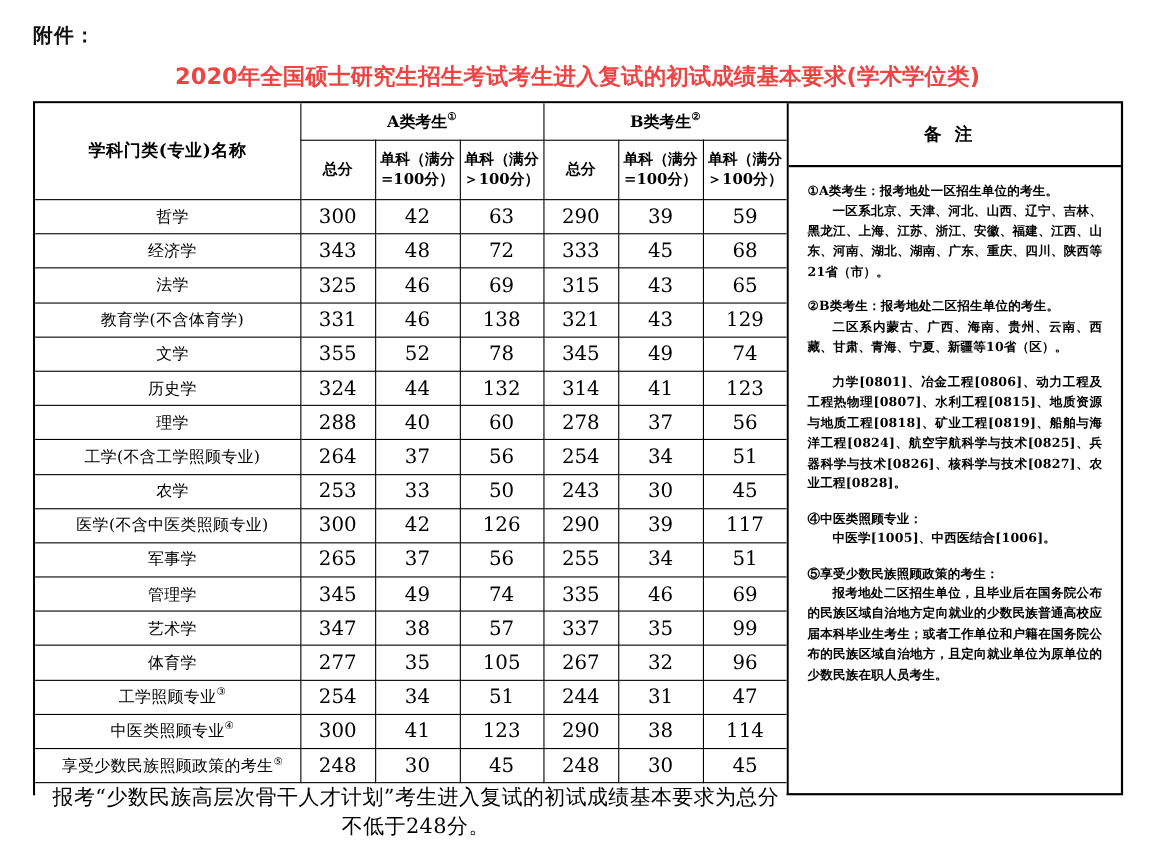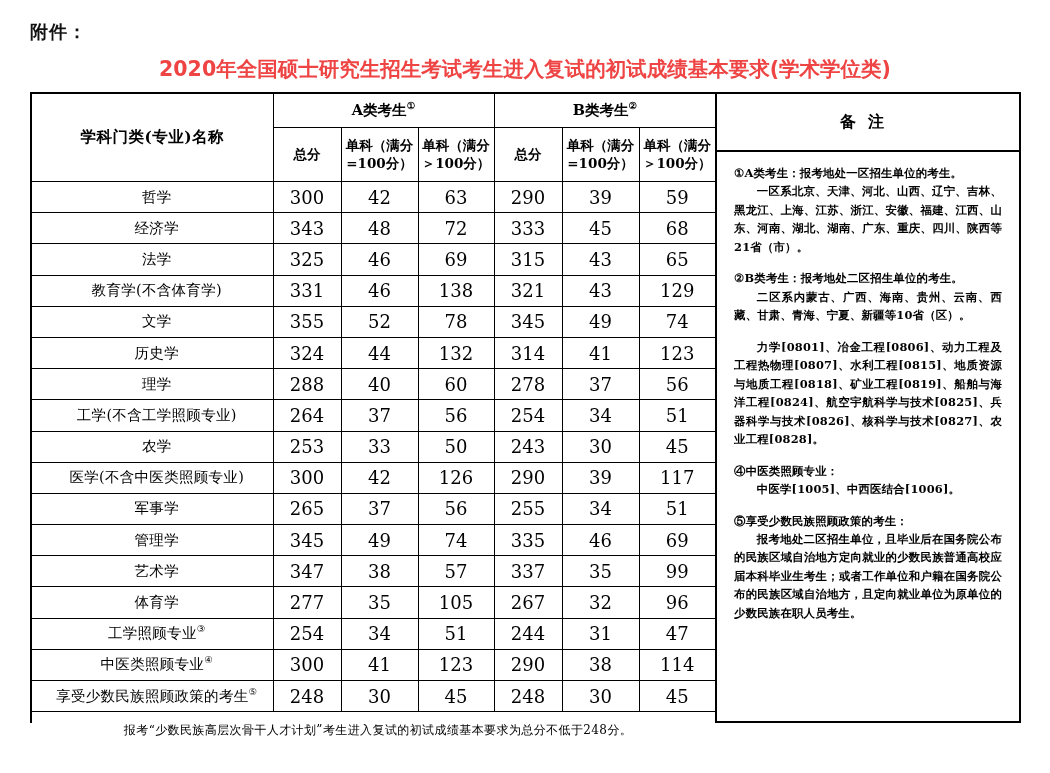--- a/index.html
+++ b/index.html
@@ -121,21 +121,21 @@
   }
   .num {
     font-family: "DejaVu Sans", "Liberation Sans", sans-serif;
     font-size: 18px;
     font-weight: 500;
   }
   table.score tbody tr { height: 31.2px; }
   .footnote-cell {
     text-align: center;
     padding: 0 0 0 9px !important;
-    font-size: 12px;
+    font-size: 19px;
     letter-spacing: 0.4px;
     height: 36px;
     border-bottom: none !important;
   }
   .spacer-fill {
     flex: 1 1 auto;
     background: #fff;
   }
 
   .notes-block {

